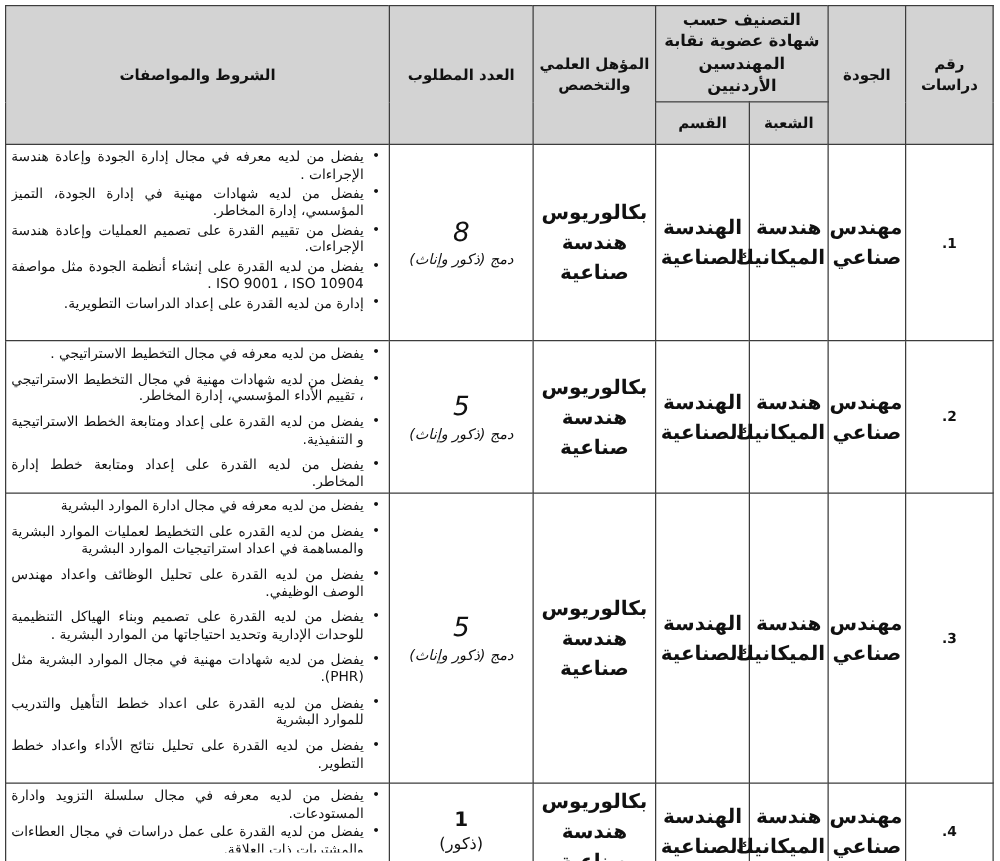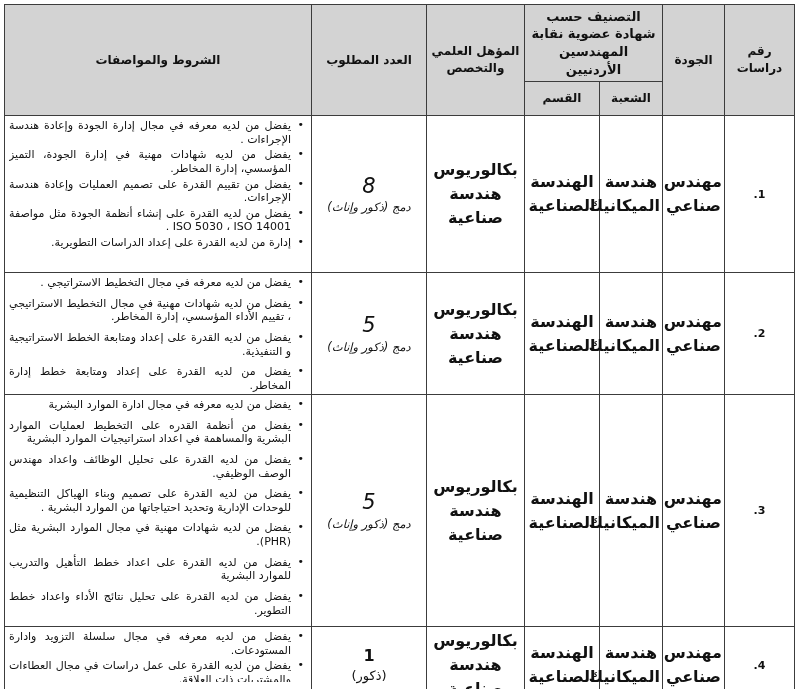--- a/index.html
+++ b/index.html
@@ -85,21 +85,21 @@
         <td class="mid">بكالوريوس هندسة صناعية</td>
         <td class="count-cell">
           <div class="count">8</div>
           <div class="count-note">دمج (ذكور وإناث)</div>
         </td>
         <td class="cond">
           <div class="cond-box tight">
             <div class="bullet"><span class="dot">•</span><span>يفضل من لديه معرفه في مجال إدارة الجودة وإعادة هندسة الإجراءات .</span></div>
             <div class="bullet"><span class="dot">•</span><span>يفضل من لديه شهادات مهنية في إدارة الجودة، التميز المؤسسي، إدارة المخاطر.</span></div>
             <div class="bullet"><span class="dot">•</span><span>يفضل من تقييم القدرة على تصميم العمليات وإعادة هندسة الإجراءات.</span></div>
-            <div class="bullet"><span class="dot">•</span><span>يفضل من لديه القدرة على إنشاء أنظمة الجودة مثل مواصفة ISO 5030 ، ISO 14001 .</span></div>
+            <div class="bullet"><span class="dot">•</span><span>يفضل من لديه القدرة على إنشاء أنظمة الجودة مثل مواصفة ISO 9001 ، ISO 10904 .</span></div>
             <div class="bullet"><span class="dot">•</span><span>إدارة من لديه القدرة على إعداد الدراسات التطويرية.</span></div>
           </div>
         </td>
       </tr>
 
       <tr class="r2">
         <td class="num">2.</td>
         <td class="mid">مهندس صناعي</td>
         <td class="mid">هندسة الميكانيك</td>
         <td class="mid">الهندسة الصناعية</td>
@@ -124,21 +124,21 @@
         <td class="mid">هندسة الميكانيك</td>
         <td class="mid">الهندسة الصناعية</td>
         <td class="mid">بكالوريوس هندسة صناعية</td>
         <td class="count-cell">
           <div class="count">5</div>
           <div class="count-note">دمج (ذكور وإناث)</div>
         </td>
         <td class="cond">
           <div class="cond-box loose">
             <div class="bullet"><span class="dot">•</span><span>يفضل من لديه معرفه في مجال ادارة الموارد البشرية</span></div>
-            <div class="bullet"><span class="dot">•</span><span>يفضل من أنظمة القدره على التخطيط لعمليات الموارد البشرية والمساهمة في اعداد استراتيجيات الموارد البشرية</span></div>
+            <div class="bullet"><span class="dot">•</span><span>يفضل من لديه القدره على التخطيط لعمليات الموارد البشرية والمساهمة في اعداد استراتيجيات الموارد البشرية</span></div>
             <div class="bullet"><span class="dot">•</span><span>يفضل من لديه القدرة على تحليل الوظائف واعداد مهندس الوصف الوظيفي.</span></div>
             <div class="bullet"><span class="dot">•</span><span>يفضل من لديه القدرة على تصميم وبناء الهياكل التنظيمية للوحدات الإدارية وتحديد احتياجاتها من الموارد البشرية .</span></div>
             <div class="bullet"><span class="dot">•</span><span>يفضل من لديه شهادات مهنية في مجال الموارد البشرية مثل (PHR).</span></div>
             <div class="bullet"><span class="dot">•</span><span>يفضل من لديه القدرة على اعداد خطط التأهيل والتدريب للموارد البشرية</span></div>
             <div class="bullet"><span class="dot">•</span><span>يفضل من لديه القدرة على تحليل نتائج الأداء واعداد خطط التطوير.</span></div>
           </div>
         </td>
       </tr>
 
       <tr class="r4">

